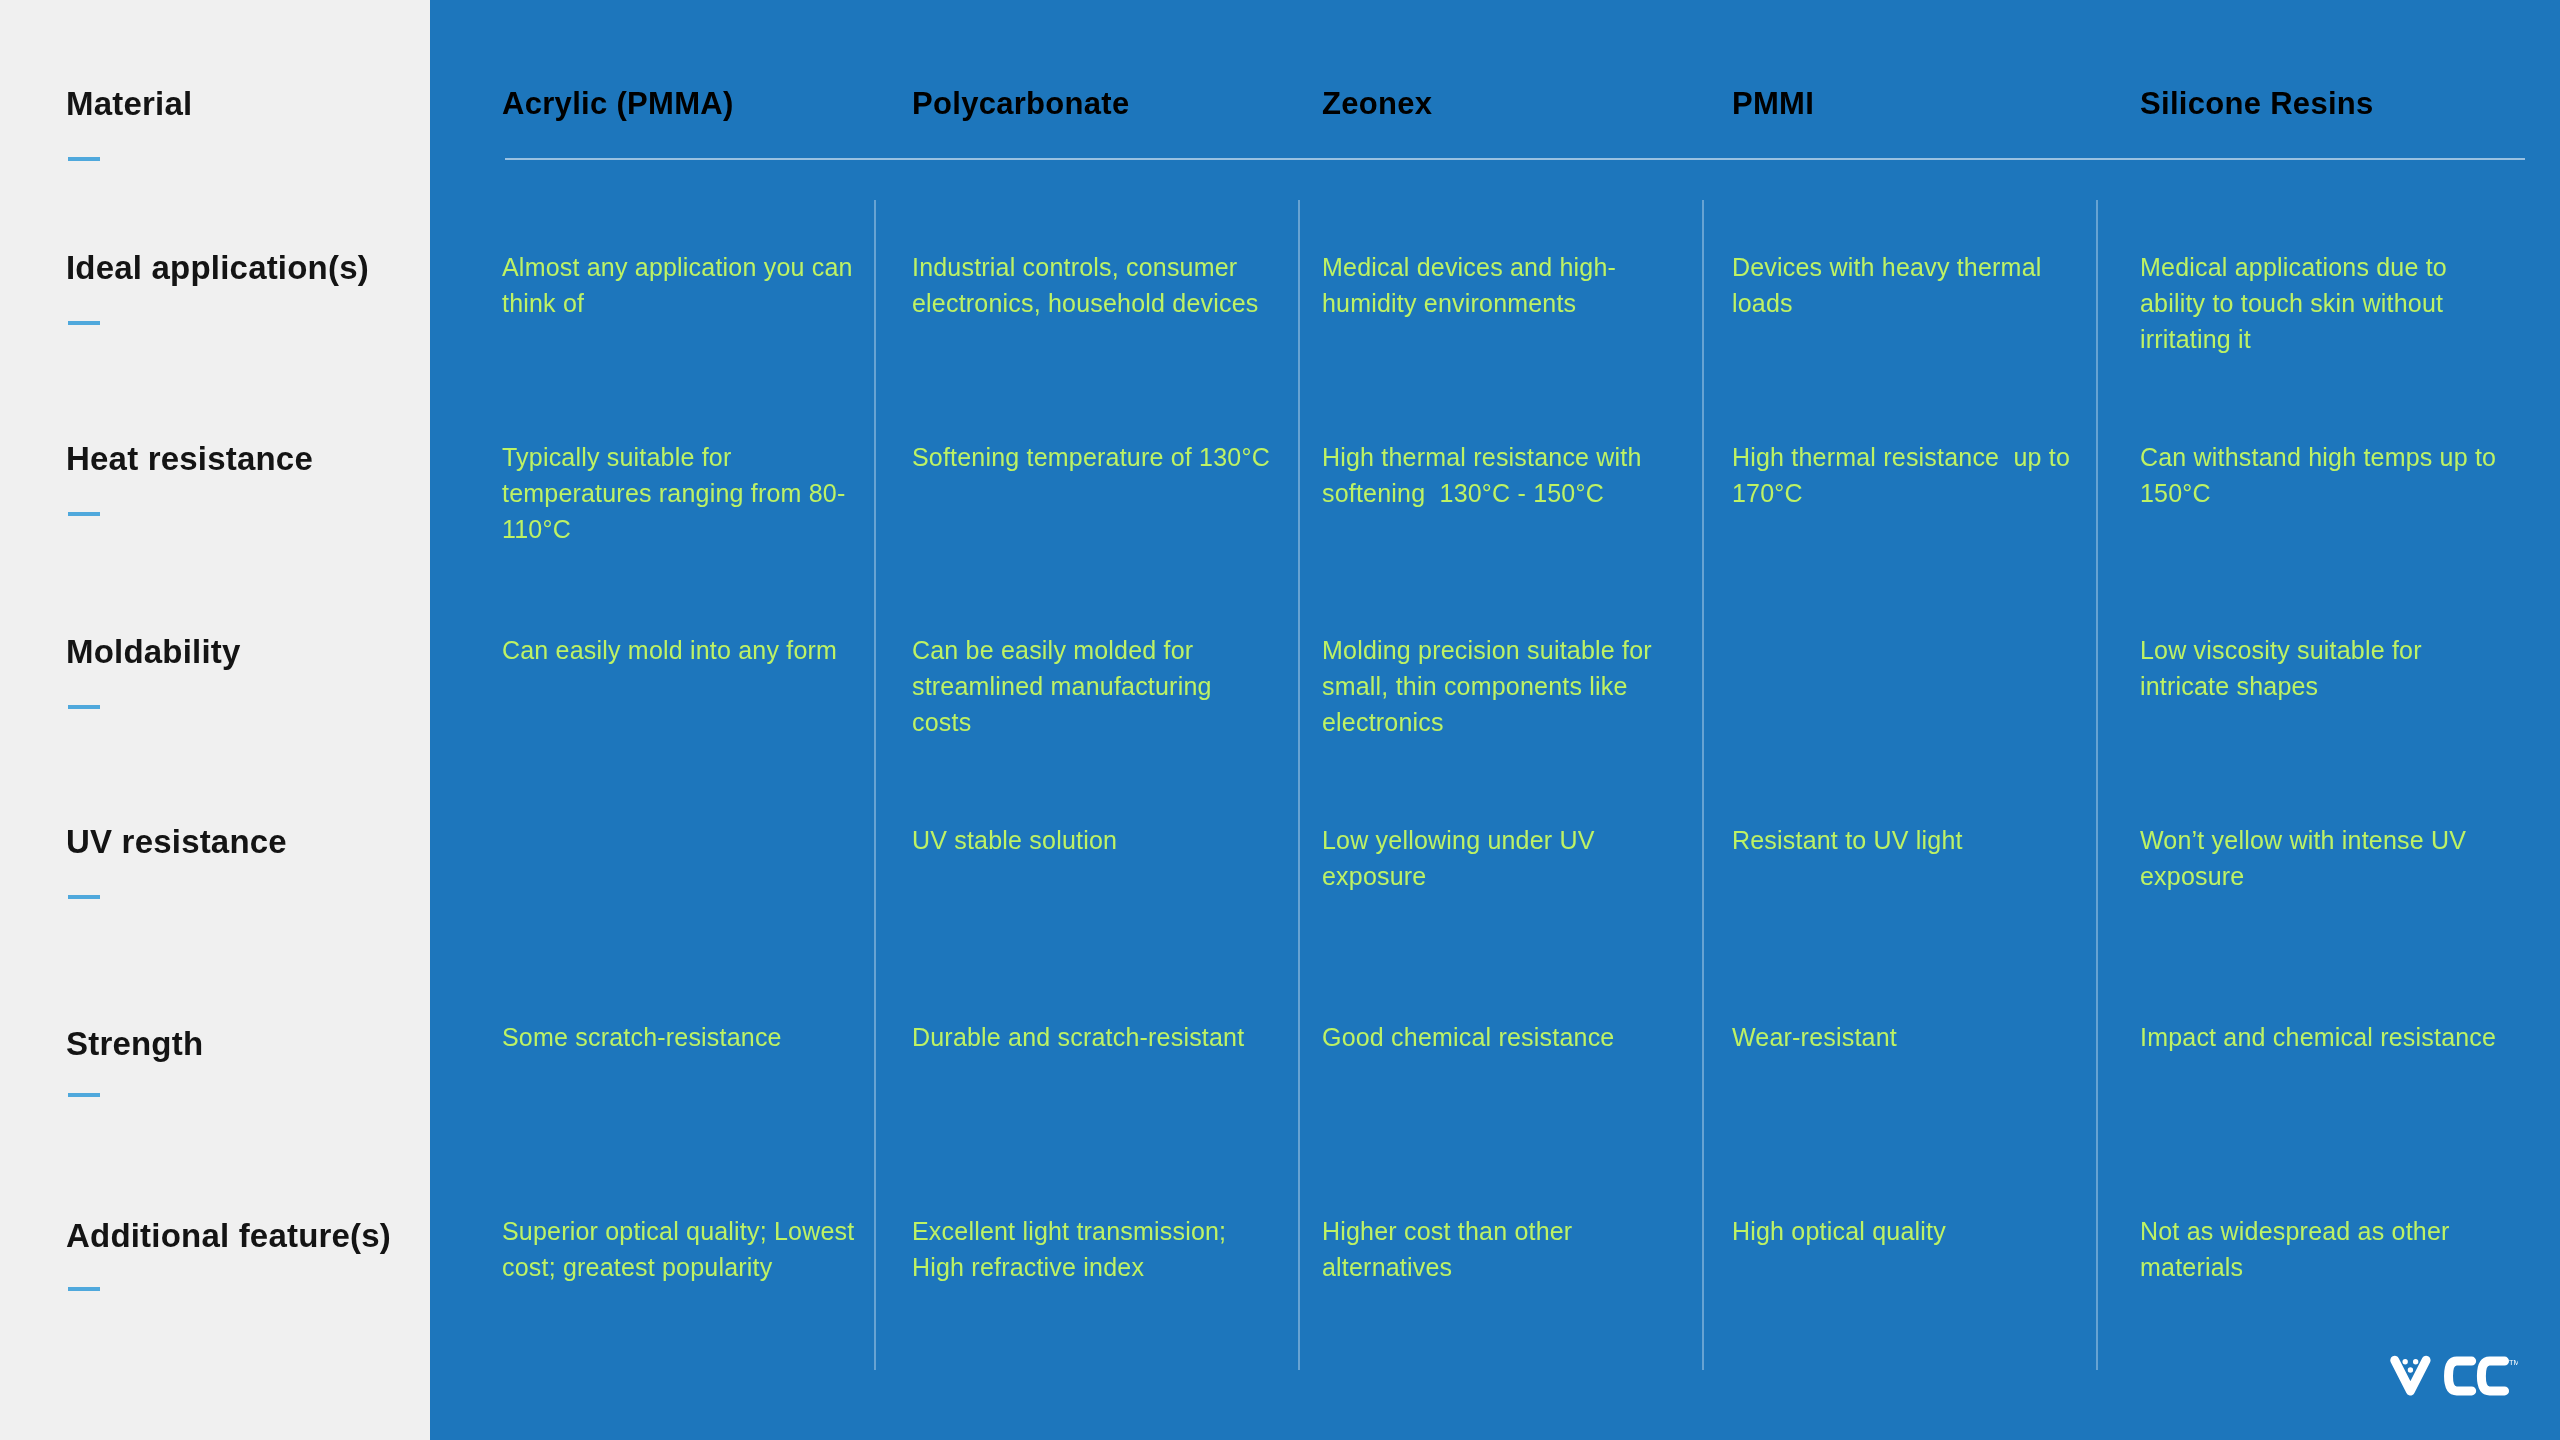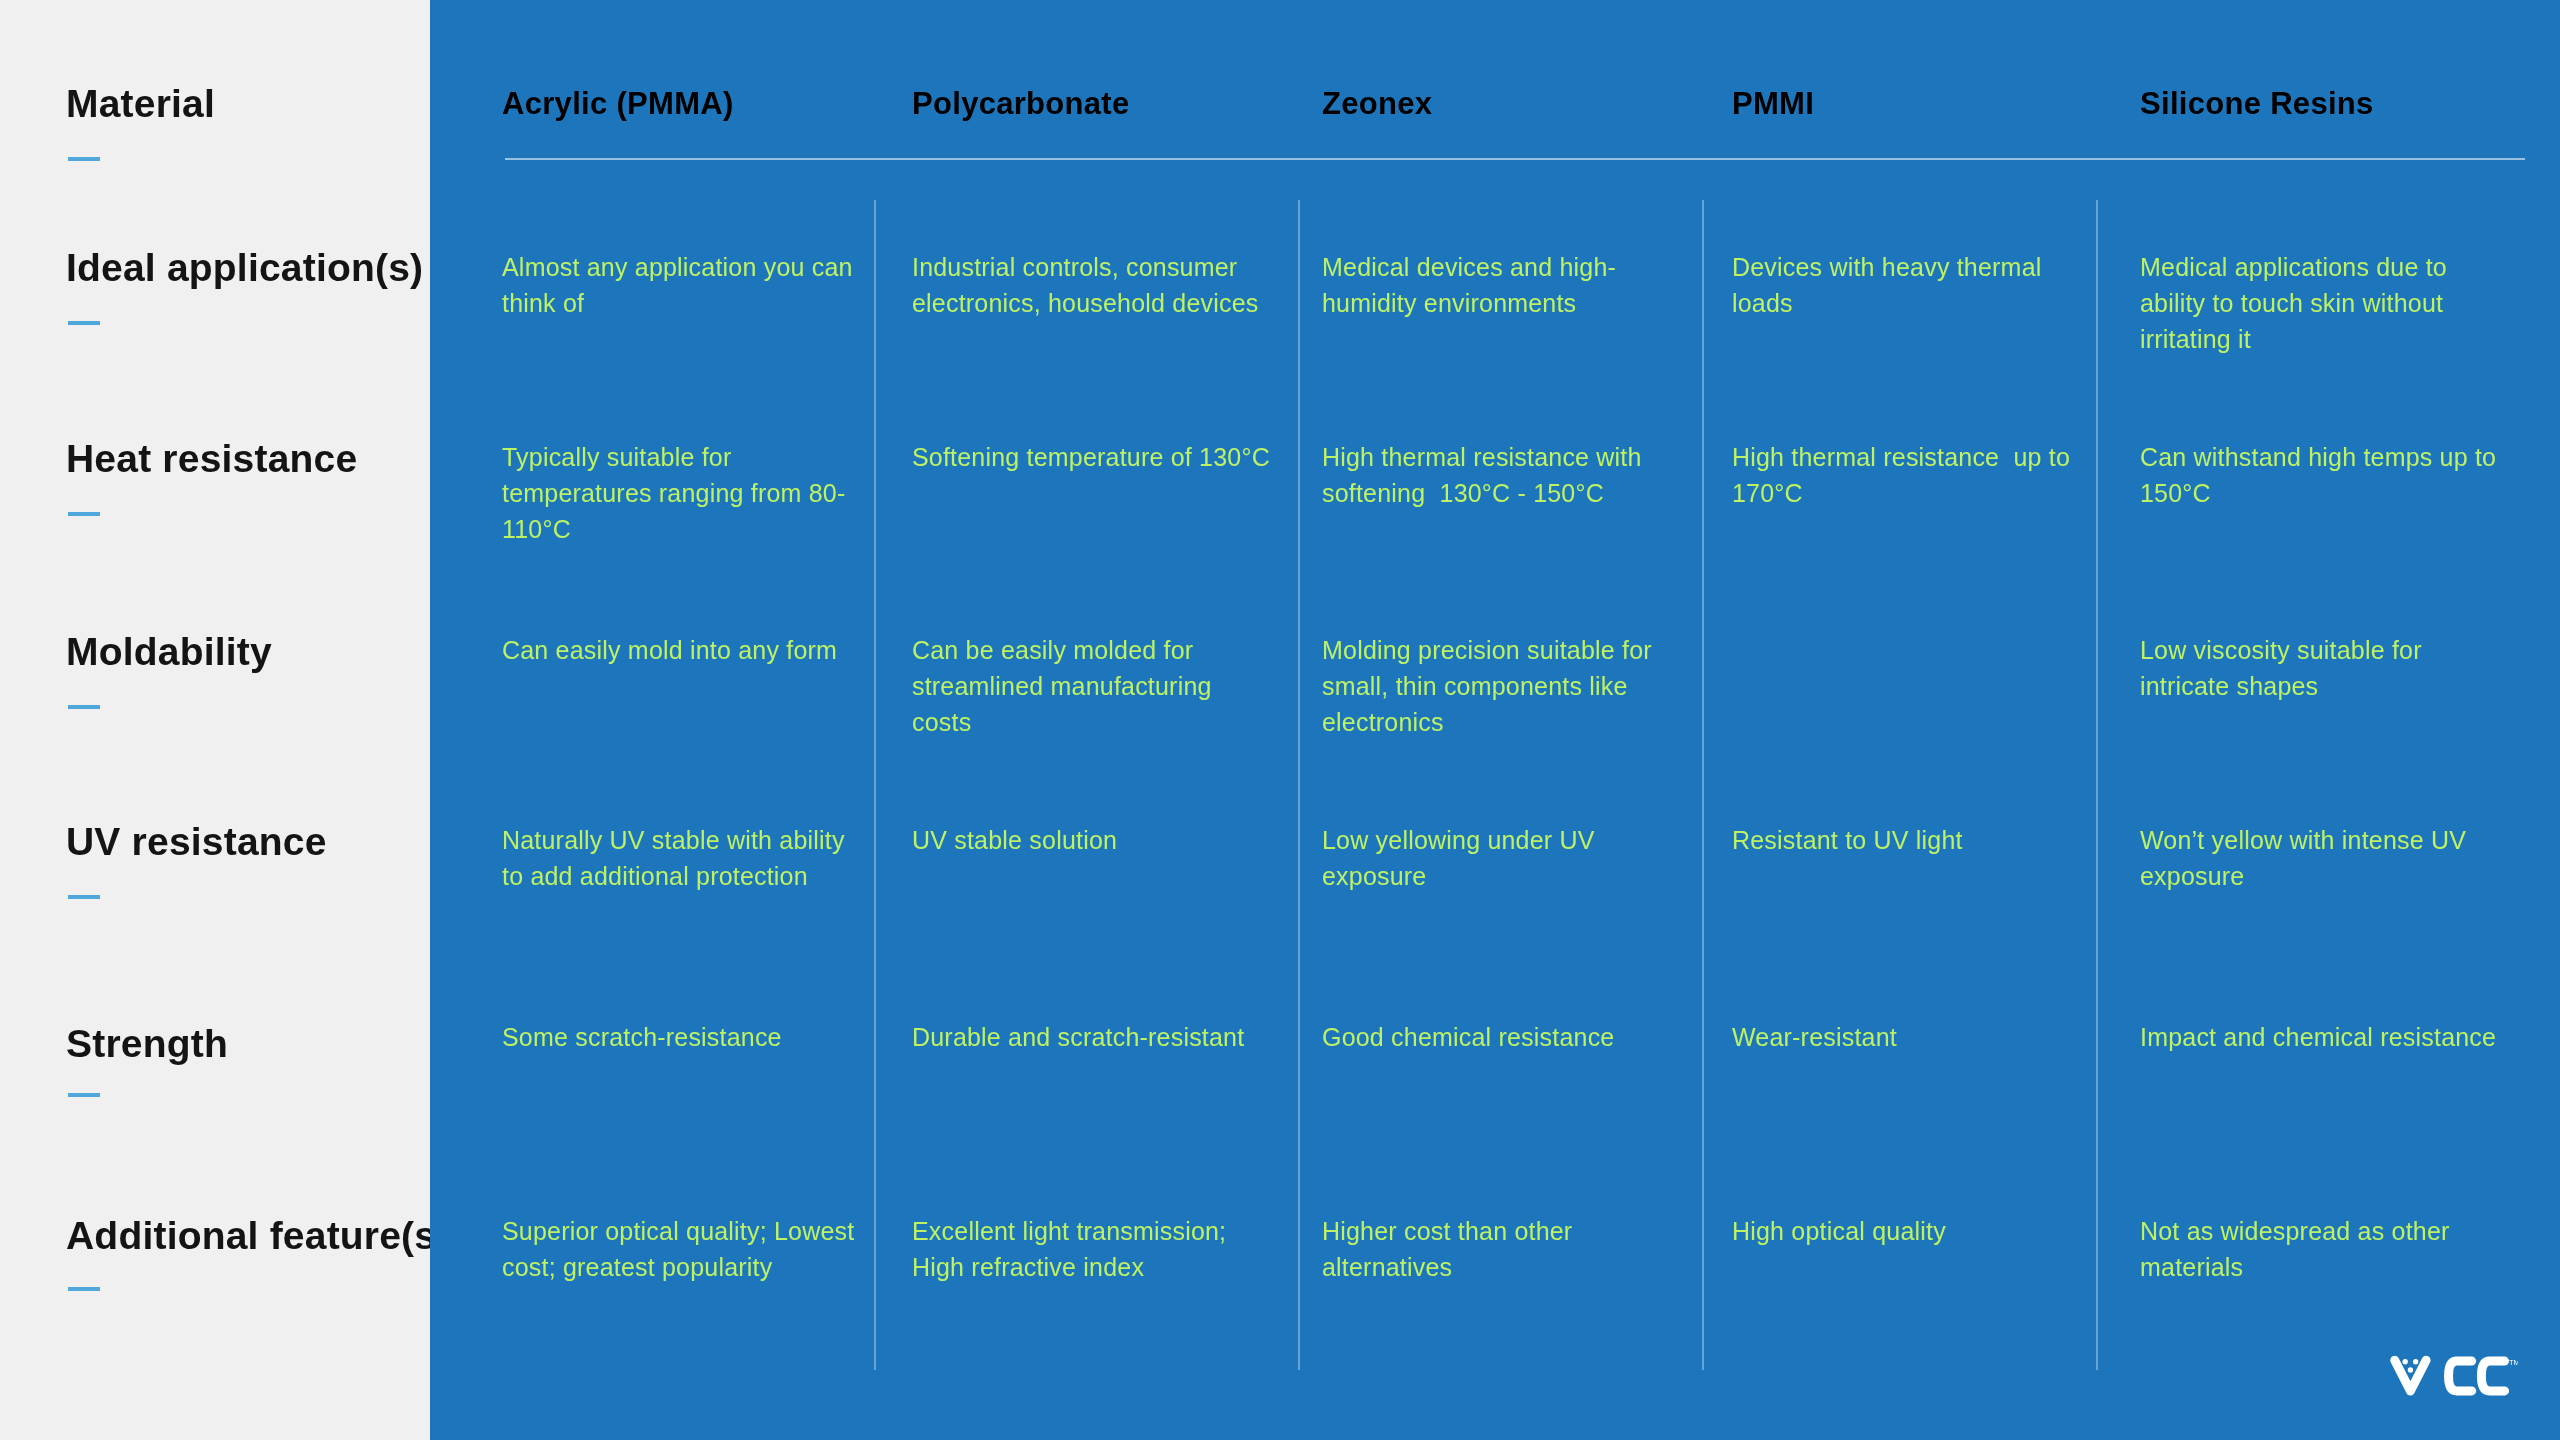--- a/index.html
+++ b/index.html
@@ -8,21 +8,21 @@
     background:#1d76bc;
     font-family:"Liberation Sans", sans-serif;
   }
   
   .sidebar{
     position:absolute;left:0;top:0;width:430px;height:1440px;
     background:#f0f0f0;
   }
   .slabel{
     position:absolute;left:66px;
-    font-weight:bold;font-size:39px;line-height:38px;color:#141414;
+    font-weight:bold;font-size:33px;line-height:38px;color:#141414;
     letter-spacing:.2px;white-space:nowrap;
   }
   .dash{
     position:absolute;left:68px;width:32px;height:4px;background:#4fa8dc;
   }
   
   .main{
     position:absolute;left:430px;top:0;width:2130px;height:1440px;
     background:#1d76bc;
   }
@@ -102,21 +102,20 @@
   <div class="cell r1" style="left:482px">Softening temperature of 130°C</div>
   <div class="cell r1" style="left:892px">High thermal resistance with softening  130°C - 150°C</div>
   <div class="cell r1" style="left:1302px">High thermal resistance  up to 170°C</div>
   <div class="cell r1" style="left:1710px">Can withstand high temps up to 150°C</div>
 
   <div class="cell r2" style="left:72px">Can easily mold into any form</div>
   <div class="cell r2" style="left:482px">Can be easily molded for streamlined manufacturing costs</div>
   <div class="cell r2" style="left:892px">Molding precision suitable for small, thin components like electronics</div>
   <div class="cell r2" style="left:1710px">Low viscosity suitable for intricate shapes</div>
 
-  <div class="cell r3" style="left:72px">Naturally UV stable with ability to add additional protection</div>
   <div class="cell r3" style="left:482px">UV stable solution</div>
   <div class="cell r3" style="left:892px">Low yellowing under UV exposure</div>
   <div class="cell r3" style="left:1302px">Resistant to UV light</div>
   <div class="cell r3" style="left:1710px">Won’t yellow with intense UV exposure</div>
 
   <div class="cell r4" style="left:72px">Some scratch-resistance</div>
   <div class="cell r4" style="left:482px">Durable and scratch-resistant</div>
   <div class="cell r4" style="left:892px">Good chemical resistance</div>
   <div class="cell r4" style="left:1302px">Wear-resistant</div>
   <div class="cell r4" style="left:1710px">Impact and chemical resistance</div>

